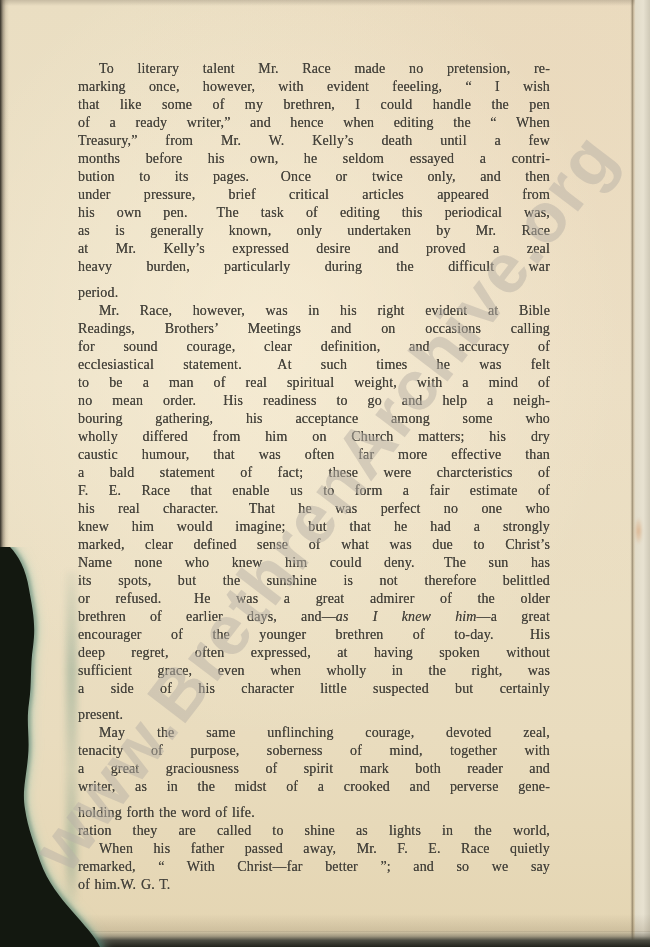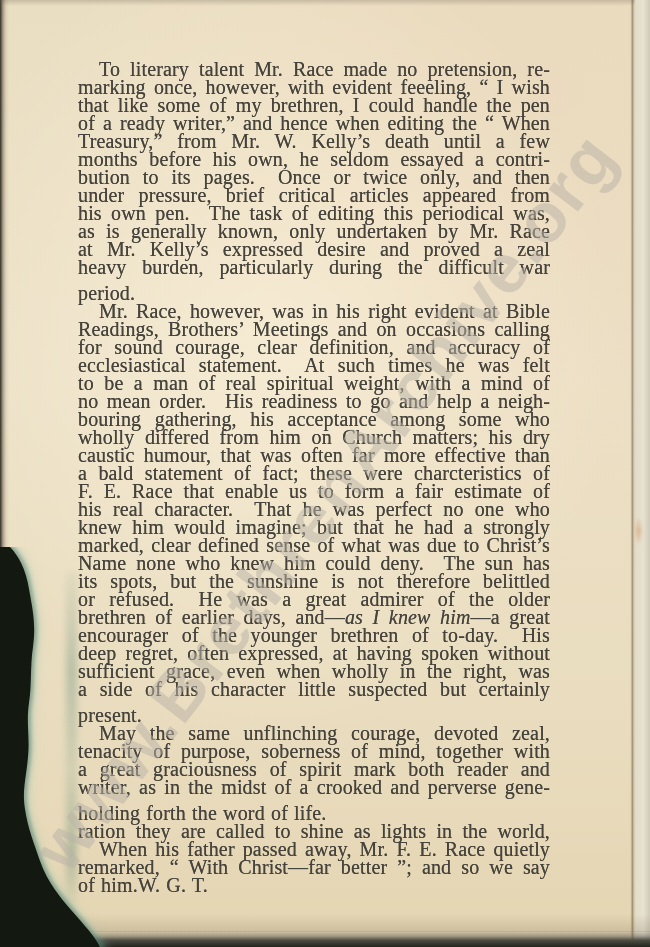--- a/index.html
+++ b/index.html
@@ -15,21 +15,21 @@
   .page{
     position:relative;width:650px;height:947px;overflow:hidden;
     background:
       radial-gradient(90% 70% at 42% 36%, rgba(255,246,224,0.5) 0%, rgba(255,246,224,0) 60%),
       radial-gradient(120% 100% at 85% 10%, rgba(235,205,175,0.25) 0%, rgba(235,205,175,0) 55%),
       linear-gradient(180deg,#eadec2 0%, #ece1c7 40%, #e9dcbe 78%, #e4d5b2 100%);
   }
   .text-block{
     position:absolute;left:78px;top:60px;width:472px;z-index:2;
     font-family:"Liberation Serif","DejaVu Serif",serif;
-    font-size:20px;line-height:var(--lh);color:var(--ink);
+    font-size:14px;line-height:var(--lh);color:var(--ink);
     letter-spacing:0.15px;word-spacing:1px;
     text-shadow:0 0 0.5px rgba(70,66,58,0.85);
   }
   .paragraph{margin:0;}
   .line{text-align:justify;text-align-last:justify;white-space:normal;}
   .line.first{text-indent:21px;}
   .line.last{text-align-last:left;margin-top:8px;}
   .line.split{display:flex;text-align-last:left;}
   .line.split .sig{padding-right:30px;}
   i{font-style:italic;}

